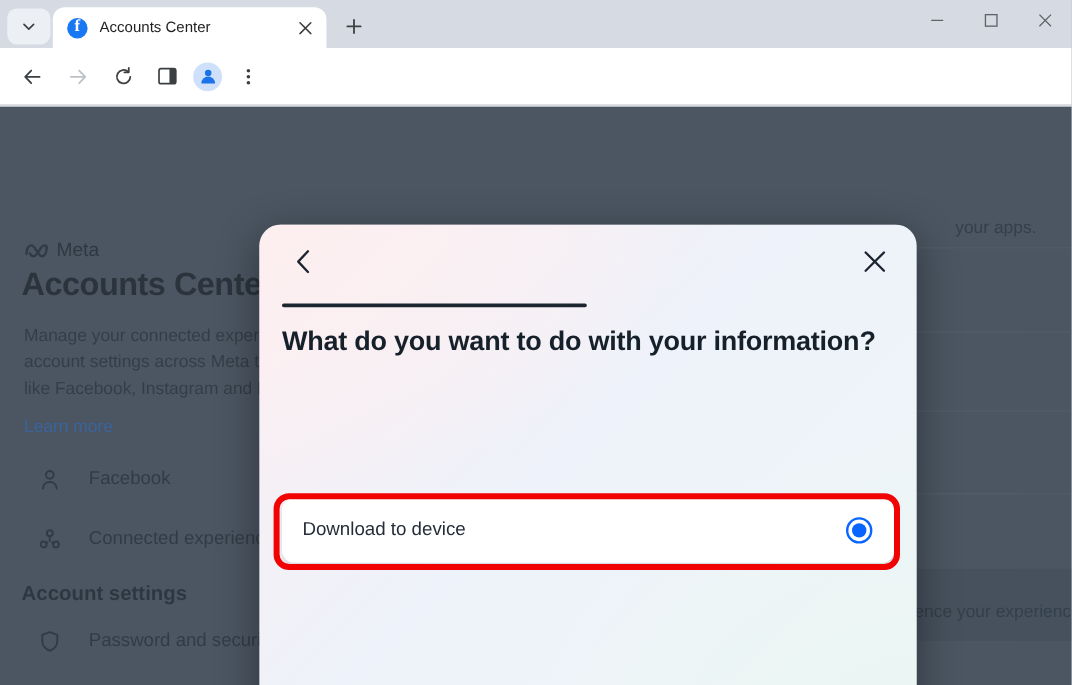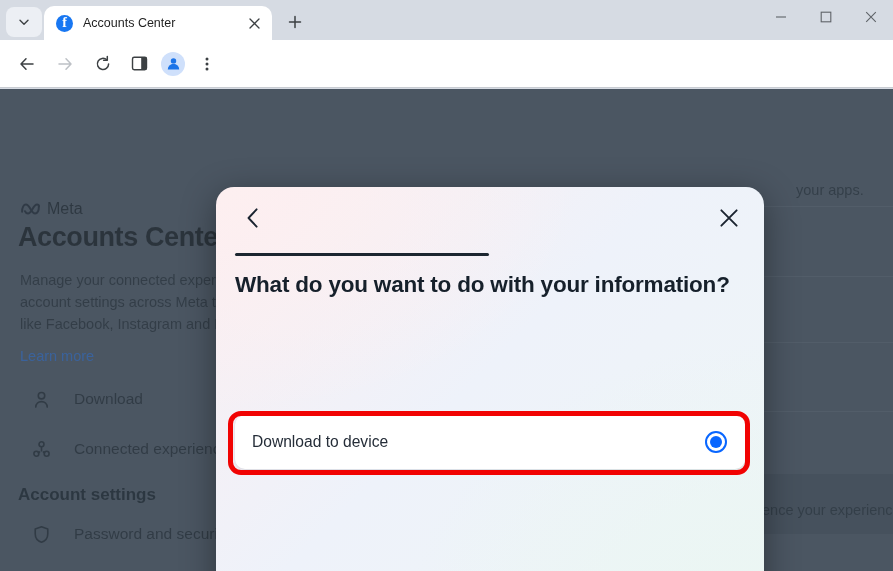--- a/index.html
+++ b/index.html
@@ -330,21 +330,21 @@
         <div class="ac-learn">Learn more</div>
 
         <div class="navlist">
           <div class="navrow">
             <span class="nico">
               <svg width="19" height="19" viewBox="0 0 20 20" aria-hidden="true">
                 <circle cx="10" cy="6" r="3.4" fill="none" stroke="#18222a" stroke-width="1.7"></circle>
                 <path d="M4 18 C4 14.3 6.7 12.2 10 12.2 C13.3 12.2 16 14.3 16 18" fill="none" stroke="#18222a" stroke-width="1.7" stroke-linecap="round"></path>
               </svg>
             </span>
-            <span>Download</span>
+            <span>Facebook</span>
           </div>
           <div class="navrow">
             <span class="nico">
               <svg width="19" height="19" viewBox="0 0 20 20" aria-hidden="true">
                 <circle cx="10" cy="4.5" r="2.6" fill="none" stroke="#18222a" stroke-width="1.7"></circle>
                 <circle cx="4.6" cy="14.5" r="2.6" fill="none" stroke="#18222a" stroke-width="1.7"></circle>
                 <circle cx="15.4" cy="14.5" r="2.6" fill="none" stroke="#18222a" stroke-width="1.7"></circle>
                 <path d="M10 7.1 V11.4 M8 12.6 L6.6 13.5 M12 12.6 L13.4 13.5" stroke="#18222a" stroke-width="1.7" stroke-linecap="round"></path>
               </svg>
             </span>

